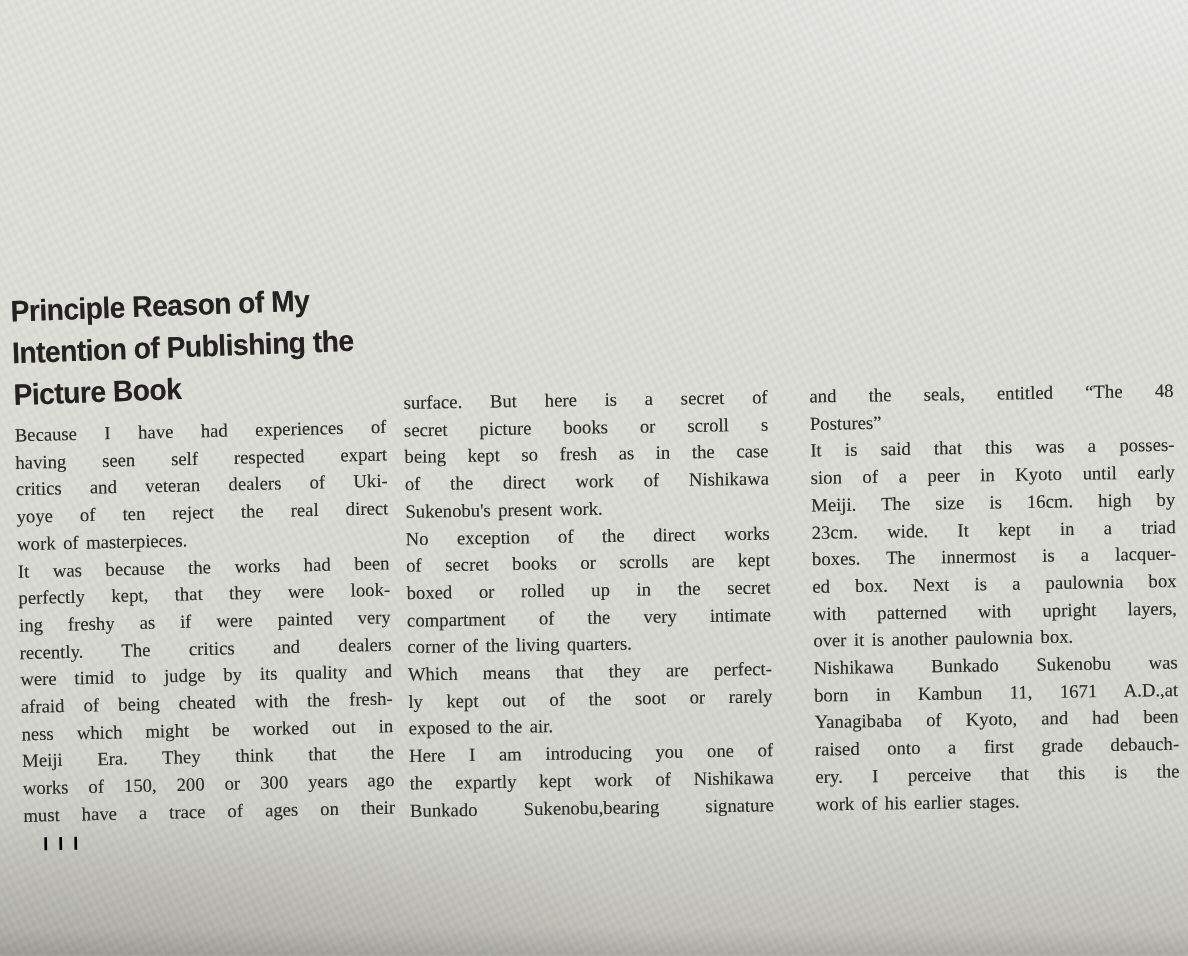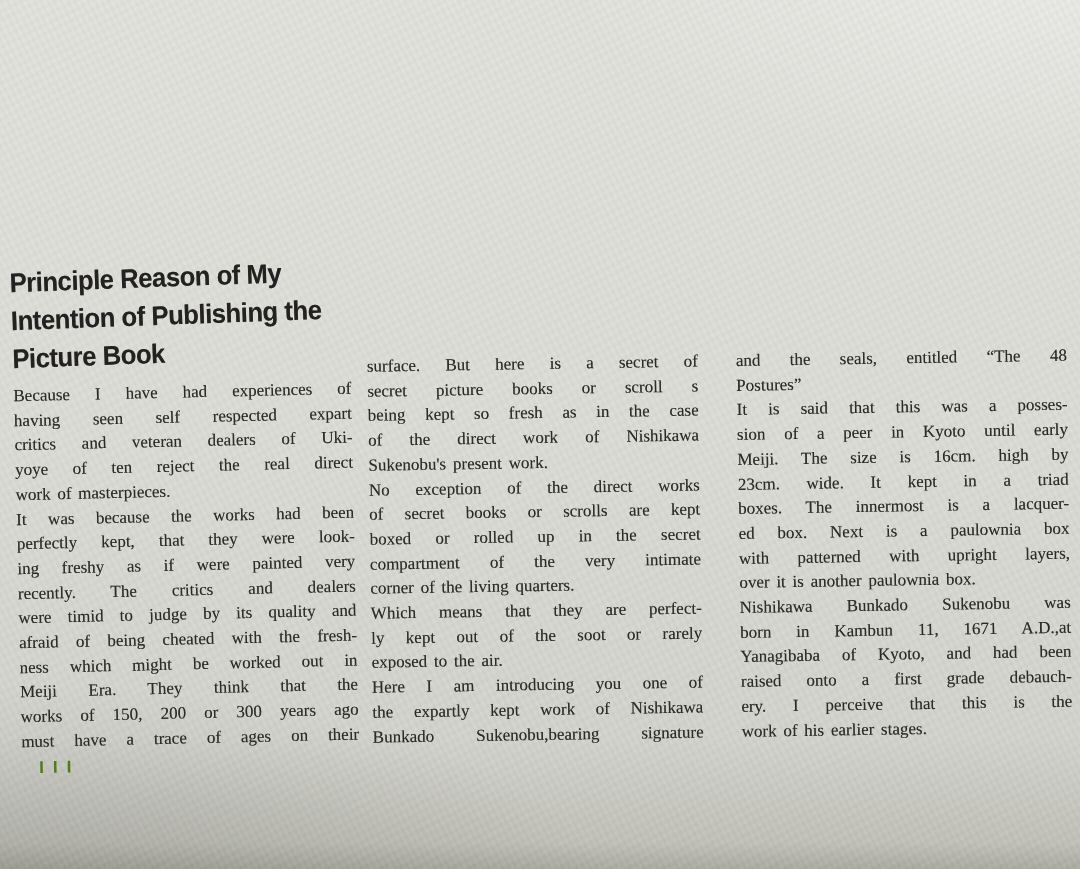--- a/index.html
+++ b/index.html
@@ -68,21 +68,21 @@
     word-spacing: 2.5px;
   }
   .pagenum {
     position: absolute;
     left: 34px;
     top: 750px;
     font-family: "Liberation Sans", "DejaVu Sans", sans-serif;
     font-weight: 700;
     font-size: 17px;
     letter-spacing: 9px;
-    color: #4d7c0f;
+    color: #000000;
   }
 </style>
 </head>
 <body>
 
 <div class="texture"></div>
 
 <div class="content">
 
   <section class="col col1">

